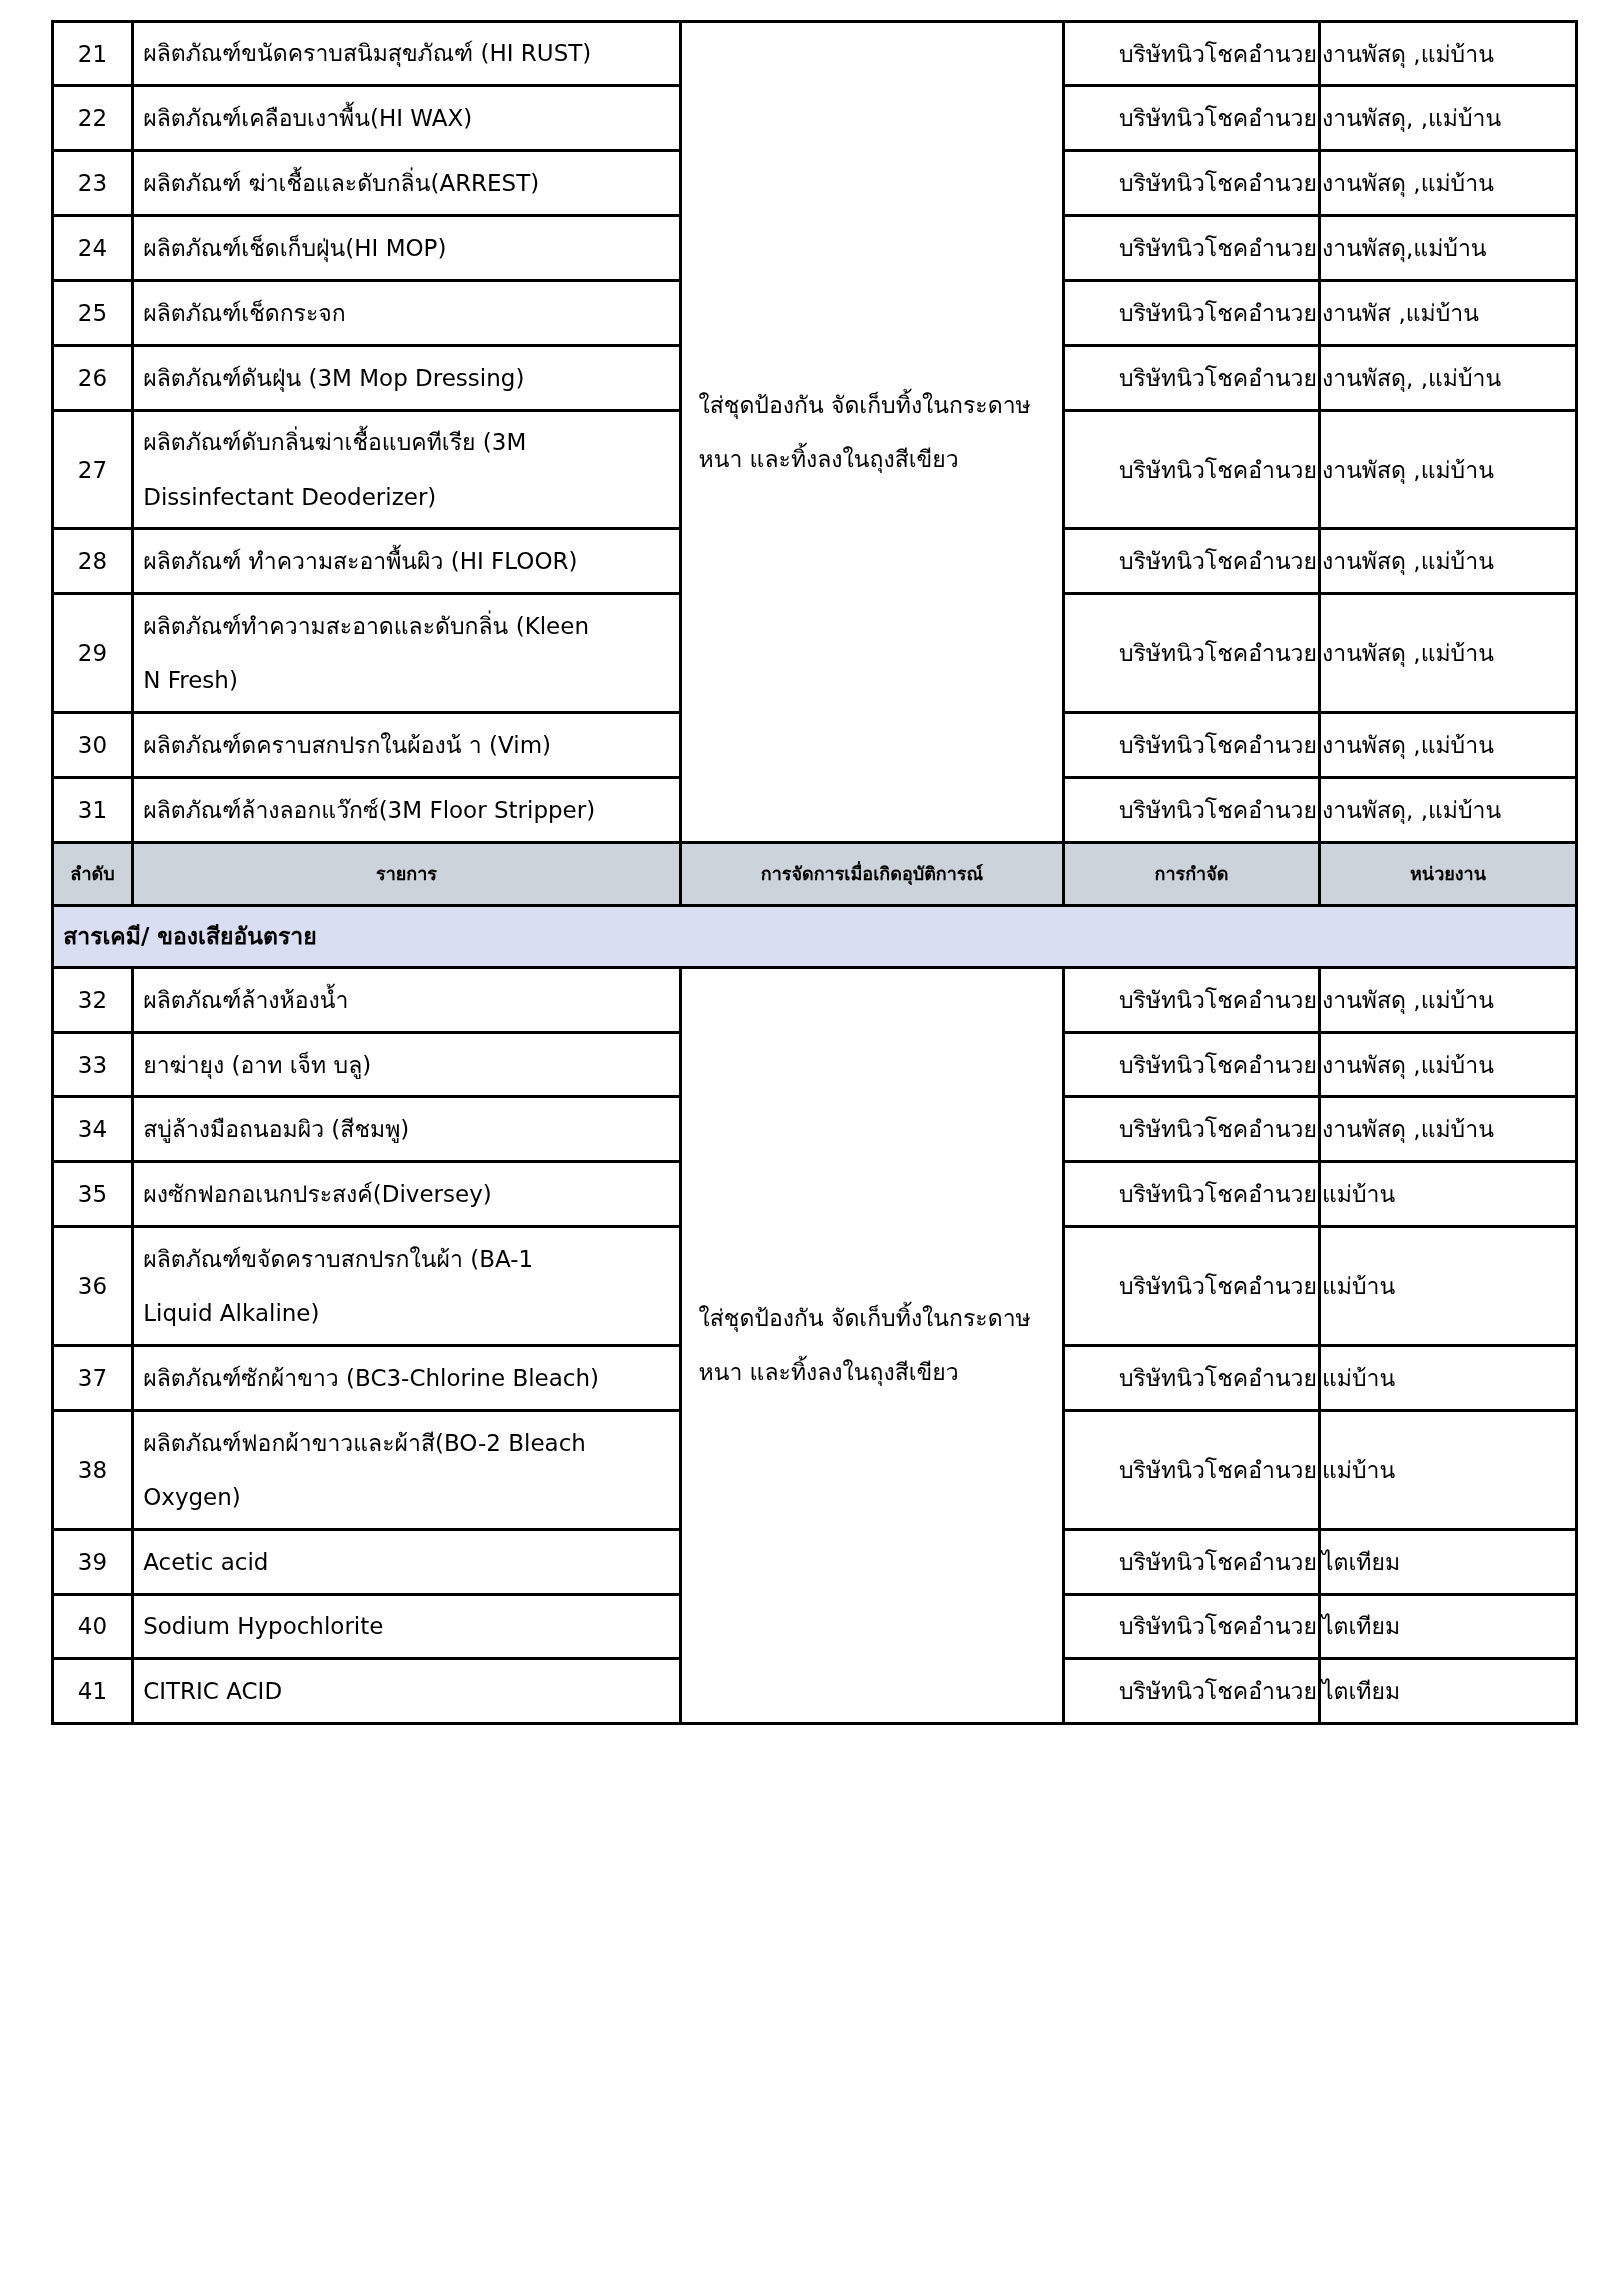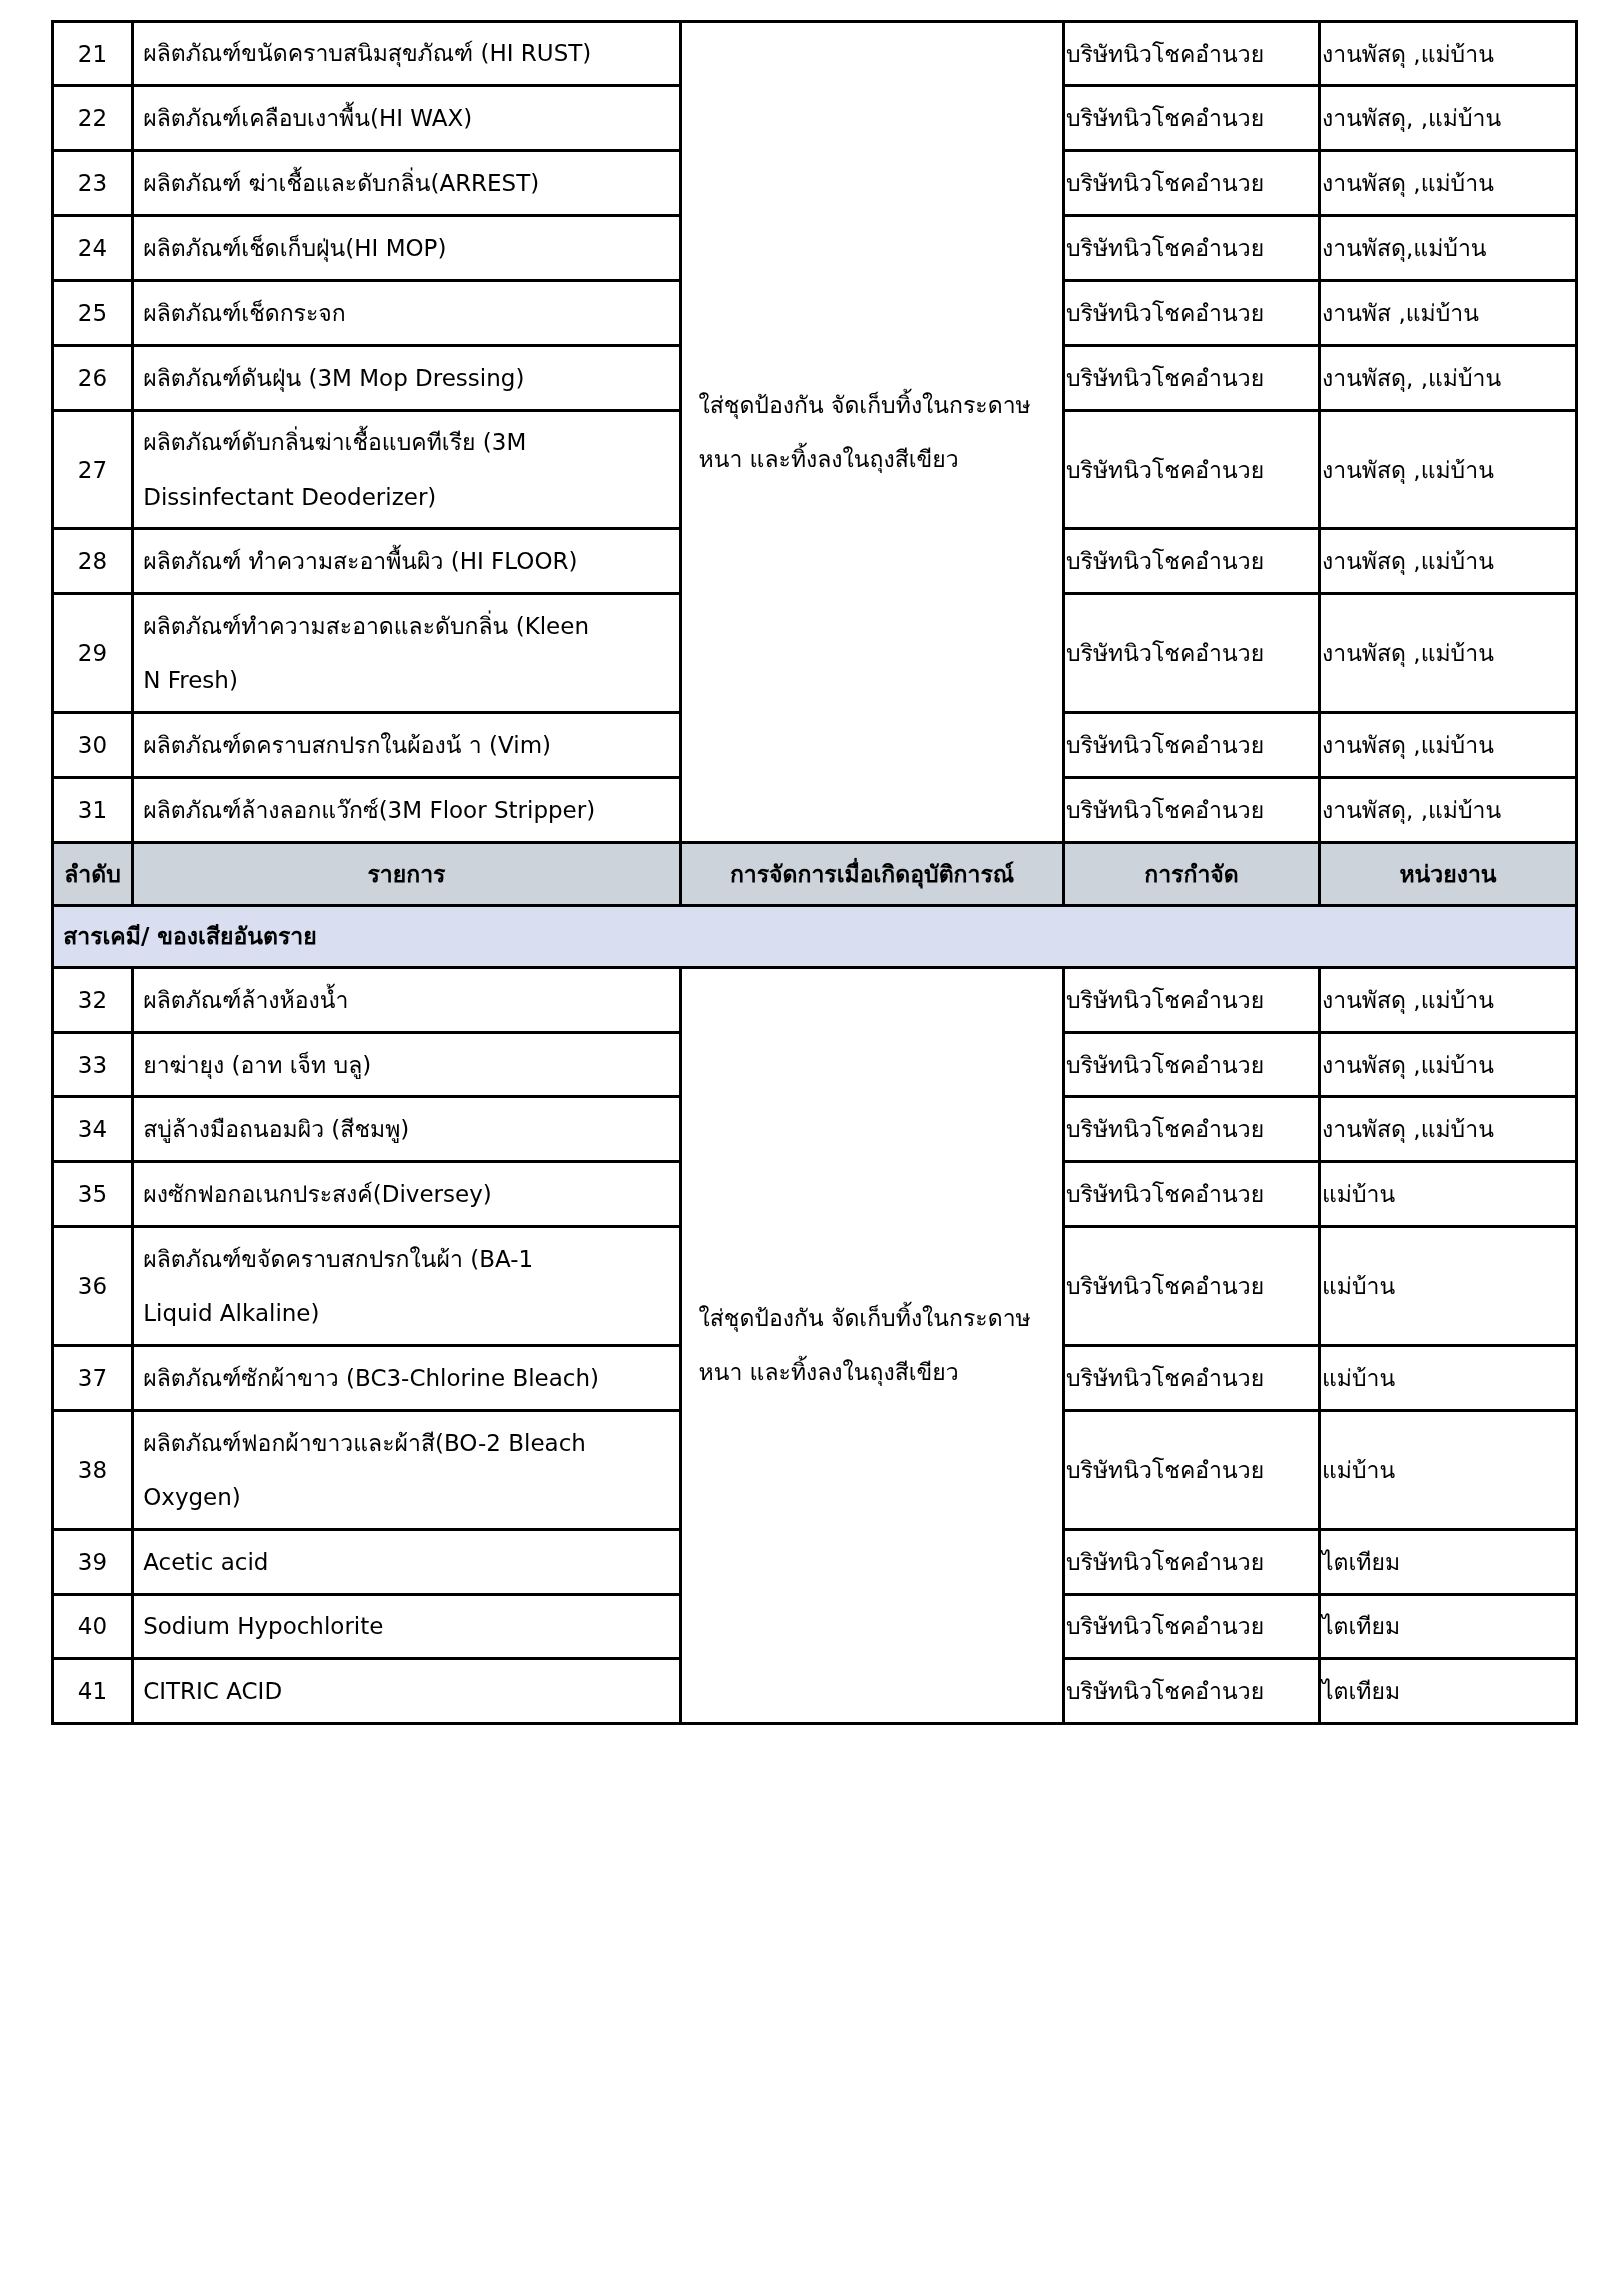--- a/index.html
+++ b/index.html
@@ -39,29 +39,29 @@
     line-height: 2.35;
   }
   .c-handle {
     text-align: left;
     line-height: 2.35;
   }
   .handling-text {
     max-width: 347px;
     margin: 0 auto;
   }
-  .c-co { text-align: left; }
+  .c-co { text-align: right; }
   .c-unit { text-align: left; }
   tr.header-row {
     height: 63px;
     background: #ccd3da;
   }
   tr.header-row th {
     font-weight: bold;
-    font-size: 23px;
+    font-size: 18px;
     text-align: center;
   }
   tr.title-row {
     height: 62px;
     background: #d9def0;
   }
   tr.title-row td {
     text-align: left;
     font-weight: bold;
     font-size: 23px;

